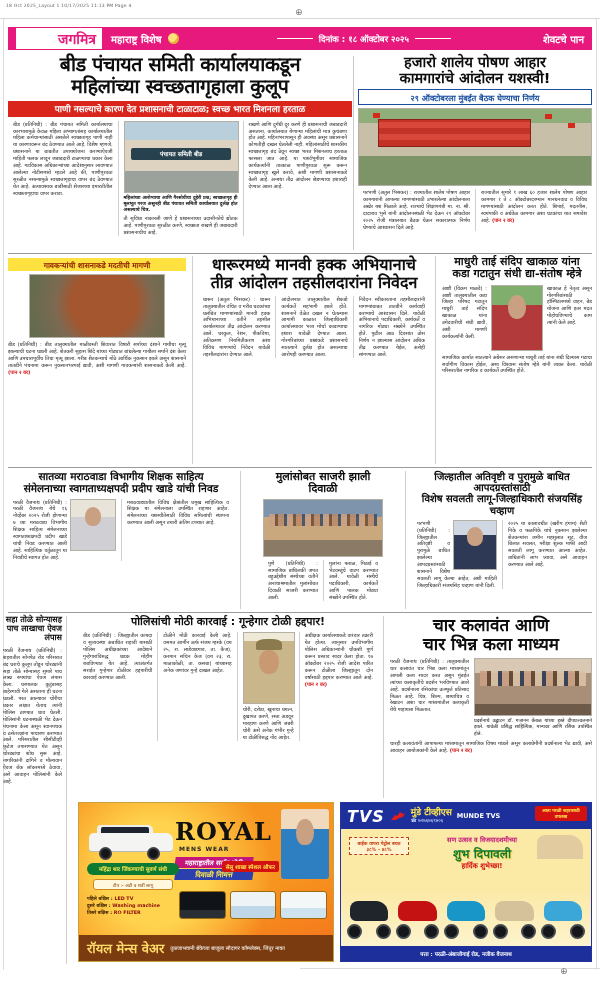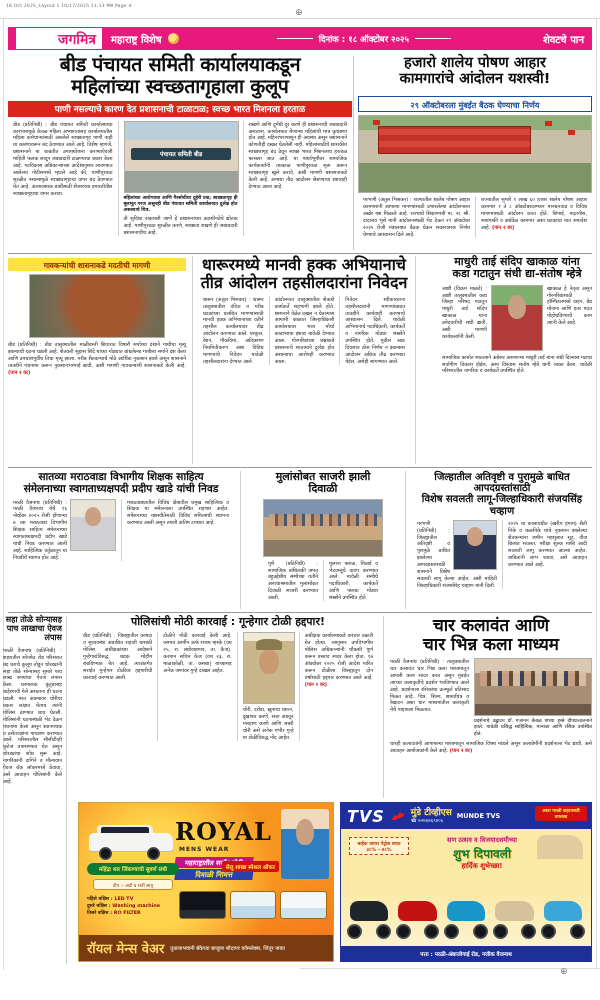--- a/index.html
+++ b/index.html
@@ -70,21 +70,21 @@
   .ph-face2 { position:absolute; left:30%; top:24%; width:40%; height:34%; border-radius:46%; background:#c99a72; }
   .ph-artists { background:linear-gradient(180deg,#d9c9b4 0 25%,#a98f78 25% 80%,#6e5a48 80% 100%); }
 
   
   .band1-left { left:8px; top:54px; width:344px; height:198px; }
   .band1-right { left:358px; top:54px; width:234px; height:198px; }
   .band1-div { left:353px; top:56px; height:194px; }
   .toilet-h { font-size:19.5px; letter-spacing:-.3px; }
   .nutrition-h { font-size:14.5px; }
   .cow-story { left:8px; top:256px; width:178px; height:208px; }
-  .dharur-story { left:192px; top:256px; width:224px; height:208px; }
+  .dharur-story { left:192px; top:256px; width:244px; height:208px; }
   .madhuri-story { left:442px; top:256px; width:150px; height:208px; }
   .hr-b2 { left:8px; top:253px; width:584px; }
   .hr-b3 { left:8px; top:467px; width:584px; }
   .hr-b4 { left:8px; top:612px; width:584px; }
 
   
   .teacher-story { left:8px; top:471px; width:226px; height:138px; }
   .diwali-story  { left:240px; top:471px; width:166px; height:138px; }
   .flood-story   { left:412px; top:471px; width:180px; height:138px; }
 
@@ -201,21 +201,21 @@
       </div>
       <div class="col bd">राखणे आणि दुर्गंधी दूर करणे ही प्रशासनाची जबाबदारी असताना, कार्यालयात येणाऱ्या महिलांची मात्र कुचंबणा होत आहे. महिनाभरापासून ही अवस्था असून प्रशासनाने कोणतीही दखल घेतलेली नाही. महिलांसाठीचे शासकीय स्वच्छतागृह बंद ठेवून स्वच्छ भारत मिशनलाच हरताळ फासला जात आहे. या पार्श्वभूमीवर सामाजिक कार्यकर्त्यांनी तात्काळ पाणीपुरवठा सुरू करून स्वच्छतागृह खुले करावे, अशी मागणी प्रशासनाकडे केली आहे. अन्यथा तीव्र आंदोलन छेडण्याचा इशाराही देण्यात आला आहे.</div>
     </div>
   </div>
 
   <div class="abs vdiv band1-div"></div>
 
   <div class="abs band1-right">
     <div class="hl nutrition-h">हजारो शालेय पोषण आहार</div>
     <div class="hl nutrition-h">कामगारांचे आंदोलन यशस्वी!</div>
-    <div class="strap-blue" style="margin-top:10px;">२९ ऑक्टोबरला मुंबईत बैठक घेण्याचा निर्णय</div>
+    <div class="strap-blue" style="margin-top:3px;">२९ ऑक्टोबरला मुंबईत बैठक घेण्याचा निर्णय</div>
     <div class="ph ph-protest" style="width:100%; height:78px; margin-top:3px;">
       <div class="ph-banner"></div>
       <div class="ph-flag" style="left:6%; top:4%;"></div>
       <div class="ph-flag" style="left:80%; top:6%;"></div>
       <div class="ph-flag" style="left:90%; top:18%;"></div>
     </div>
     <div class="cols" style="grid-template-columns:1fr 1fr; margin-top:3px;">
       <div class="col bd">परभणी (अतुल भिसकर) : राज्यातील शालेय पोषण आहार कामगारांनी आपल्या मागण्यांसाठी उभारलेल्या आंदोलनाला अखेर यश मिळाले आहे. राज्याचे शिक्षणमंत्री मा. ना. श्री. दादाराव भुसे यांनी आंदोलनस्थळी भेट देऊन २९ ऑक्टोबर २०२५ रोजी मंत्रालयात बैठक घेऊन सकारात्मक निर्णय घेण्याचे आश्वासन दिले आहे.</div>
       <div class="col bd">
         <span>राज्यातील सुमारे १ लाख ६० हजार शालेय पोषण आहार कामगार १ ते ८ ऑक्टोबरदरम्यान मानधनवाढ व विविध मागण्यांसाठी आंदोलन करत होते. शिपाई, मदतनीस, स्वयंपाकी व अर्धवेळ कामगार अशा घटकांचा यात समावेश आहे. </span>

